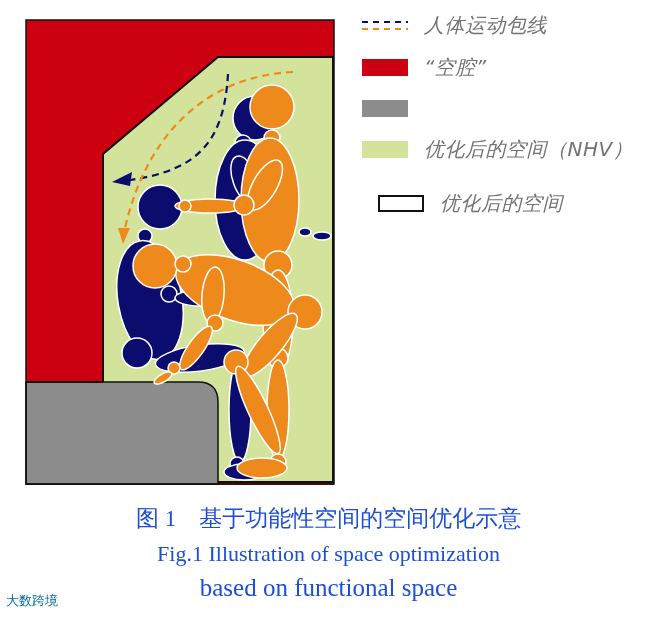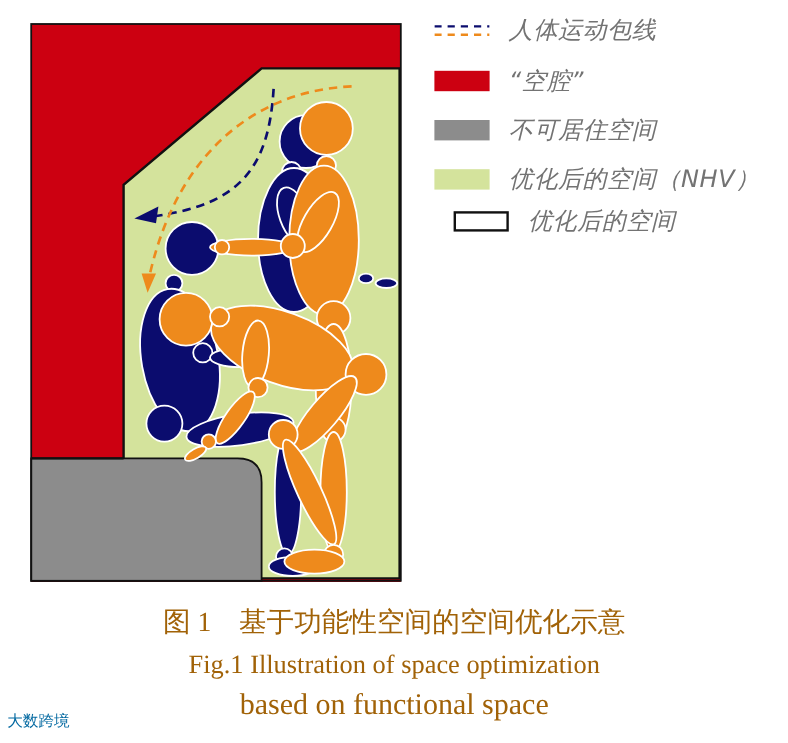--- a/index.html
+++ b/index.html
@@ -5,21 +5,21 @@
   html, body { margin: 0; padding: 0; background: #ffffff; }
   body { width: 657px; height: 619px; position: relative; overflow: hidden;
          font-family: "DejaVu Sans", "Liberation Sans", sans-serif; }
   .figure { position: absolute; left: 0; top: 0; width: 345px; height: 490px; }
   .legend { position: absolute; left: 362px; top: 8px; width: 295px; }
   .legend-item { position: absolute; left: 0; height: 30px; display: flex; align-items: center; }
   .swatch { width: 46px; height: 17px; margin-right: 16px; flex: 0 0 auto; box-sizing: border-box; }
   .swatch-dash { height: 17px; width: 46px; position: relative; }
   .legend-label { font-size: 20px; color: #737373; white-space: nowrap; letter-spacing: 0.5px; font-style: italic; }
   .caption { position: absolute; left: 0; width: 657px; text-align: center;
-             font-family: "DejaVu Serif", "Liberation Serif", serif; color: #a16207; }
+             font-family: "DejaVu Serif", "Liberation Serif", serif; color: #1d4ed8; }
   .cap-cn { top: 503px; font-size: 23px; font-family: "Liberation Serif", "DejaVu Serif", serif; }
   .cap-en1 { top: 541px; font-size: 22px; font-family: "Liberation Serif", serif; }
   .cap-en2 { top: 574px; font-size: 25px; font-family: "Liberation Serif", serif; }
   .watermark { position: absolute; left: 6px; top: 592px; font-size: 13px; color: #0369a1; }
 </style>
 </head>
 <body>
 
 <div class="figure">
   <svg width="345" height="490" viewBox="0 0 345 490" xmlns="http://www.w3.org/2000/svg">
@@ -105,27 +105,26 @@
     </div>
     <span style="width:16px;display:inline-block"></span>
     <span class="legend-label">人体运动包线</span>
   </div>
   <div class="legend-item" style="top:44px;">
     <div class="swatch" style="background:#cc0011"></div>
     <span class="legend-label">“空腔”</span>
   </div>
   <div class="legend-item" style="top:85px;">
     <div class="swatch" style="background:#8c8c8c"></div>
-    <span class="legend-label">不可居住空间</span>
   </div>
   <div class="legend-item" style="top:126px;">
     <div class="swatch" style="background:#d4e39c"></div>
     <span class="legend-label">优化后的空间（NHV）</span>
   </div>
-  <div class="legend-item" style="top:161px;padding-left:16px;">
+  <div class="legend-item" style="top:180px;padding-left:16px;">
     <div class="swatch" style="background:#fff;border:2px solid #111"></div>
     <span class="legend-label">优化后的空间</span>
   </div>
 </div>
 
 <div class="caption cap-cn">图 1　基于功能性空间的空间优化示意</div>
 <div class="caption cap-en1">Fig.1 Illustration of space optimization</div>
 <div class="caption cap-en2">based on functional space</div>
 
 <div class="watermark">大数跨境</div>

